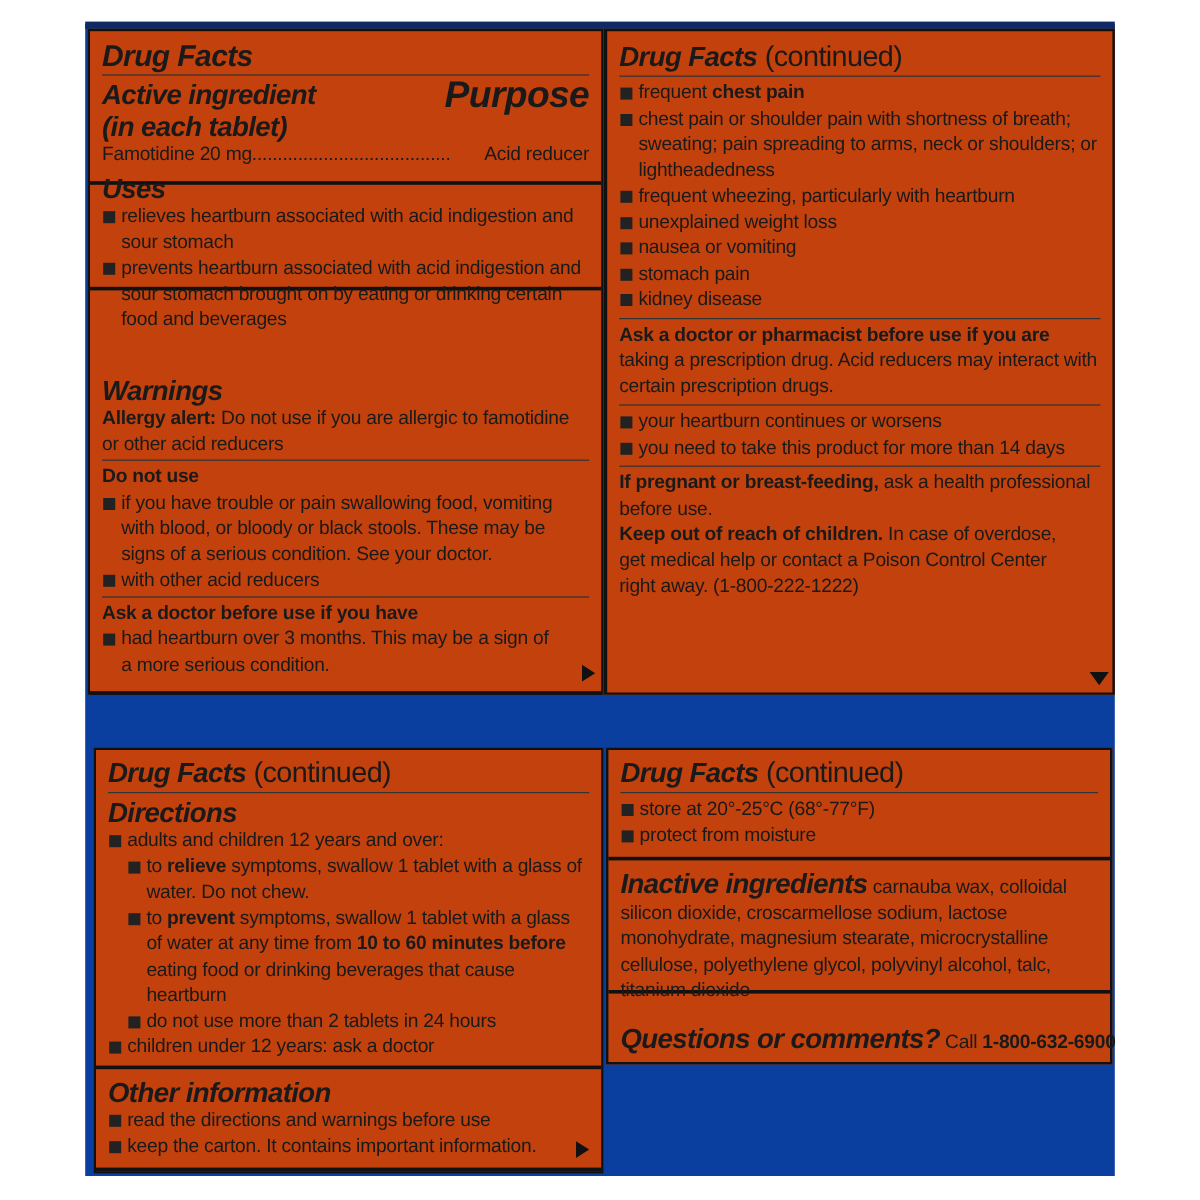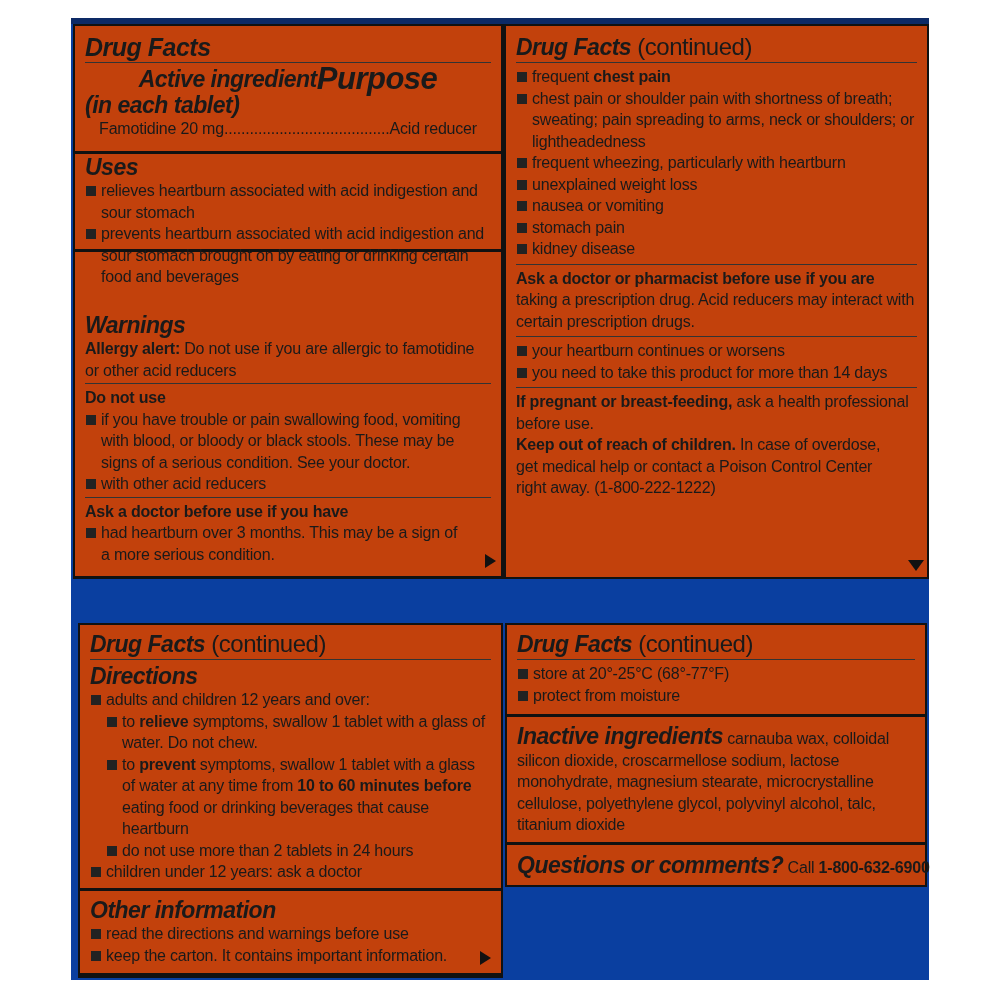--- a/index.html
+++ b/index.html
@@ -12,21 +12,21 @@
   .h-big{font-style:italic;font-weight:bold;font-size:23px;letter-spacing:-0.5px;line-height:26px;}
   .cont{font-style:normal;font-weight:normal;font-size:24px;}
   .rule{border-bottom:1.5px solid #333;margin:2px 0 3px 0;}
   .t{font-size:16px;line-height:21.5px;letter-spacing:-0.2px;}
   .b{font-weight:bold;}
   .li{position:relative;padding-left:16px;}
   .li:before{content:"";position:absolute;left:1px;top:6px;width:10px;height:10px;background:#222;}
   .li2{margin-left:16px;}
   .arrow-r{position:absolute;width:0;height:0;border-top:7px solid transparent;border-bottom:7px solid transparent;border-left:11px solid #111;}
   .arrow-d{position:absolute;width:0;height:0;border-left:8px solid transparent;border-right:8px solid transparent;border-top:11px solid #111;}
-  .row{display:flex;justify-content:center;}
+  .row{display:flex;justify-content:space-between;}
 </style>
 </head>
 <body>
 
 <div class="frame"></div>
 <div class="topbar"></div>
 
 <div class="panel" style="left:73px;top:24px;width:430px;height:555px;">
   <div class="box" style="top:0;height:128px;padding-top:8px;">
     <div class="h-big" style="font-size:25px;">Drug Facts</div>
@@ -34,21 +34,21 @@
     <div class="row">
       <div class="h-big" style="font-size:23px;">Active ingredient</div>
       <div class="h-big" style="font-size:31px;">Purpose</div>
     </div>
     <div class="h-big">(in each tablet)</div>
     <div class="row t" style="white-space:nowrap;overflow:hidden;">
       <span><span>Famotidine 20 mg</span><span>.......................................</span></span>
       <span>Acid reducer</span>
     </div>
   </div>
-  <div class="box" style="top:120px;height:106px;padding-top:8px;">
+  <div class="box" style="top:110px;height:106px;padding-top:8px;">
     <div class="h-big">Uses</div>
     <div class="t li">relieves heartburn associated with acid indigestion and sour stomach</div>
     <div class="t li">prevents heartburn associated with acid indigestion and sour stomach brought on by eating or drinking certain food and beverages</div>
   </div>
   <div class="box" style="top:278px;height:275px;padding-top:8px;">
     <div class="h-big">Warnings</div>
     <div class="t"><span class="b">Allergy alert:</span><span> Do not use if you are allergic to famotidine or other acid reducers</span></div>
     <div class="rule"></div>
     <div class="t b">Do not use</div>
     <div class="t li">if you have trouble or pain swallowing food, vomiting with blood, or bloody or black stools. These may be signs of a serious condition. See your doctor.</div>
@@ -102,19 +102,19 @@
   <div class="arrow-r" style="left:400px;top:326px;"></div>
 </div>
 
 <div class="panel" style="left:505px;top:623px;width:422px;height:264px;">
   <div class="box" style="top:0;height:92px;padding-top:6px;">
     <div class="h-big"><span>Drug Facts</span><span class="cont"> (continued)</span></div>
     <div class="rule"></div>
     <div class="t li">store at 20°-25°C (68°-77°F)</div>
     <div class="t li">protect from moisture</div>
   </div>
-  <div class="box" style="top:92px;height:128px;padding-top:6px;">
+  <div class="box" style="top:92px;height:111px;padding-top:6px;">
     <div class="t"><span class="h-big">Inactive ingredients</span><span> carnauba wax, colloidal silicon dioxide, croscarmellose sodium, lactose monohydrate, magnesium stearate, microcrystalline cellulose, polyethylene glycol, polyvinyl alcohol, talc, titanium dioxide</span></div>
   </div>
   <div class="box" style="top:220px;height:40px;padding-top:7px;white-space:nowrap;">
     <span class="h-big">Questions or comments?</span><span class="t"> Call </span><span class="t b">1-800-632-6900</span>
   </div>
 </div>
 
 </body></html>

